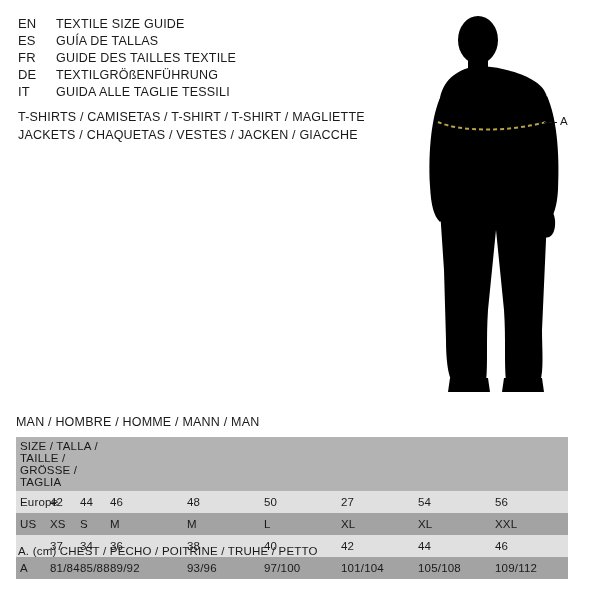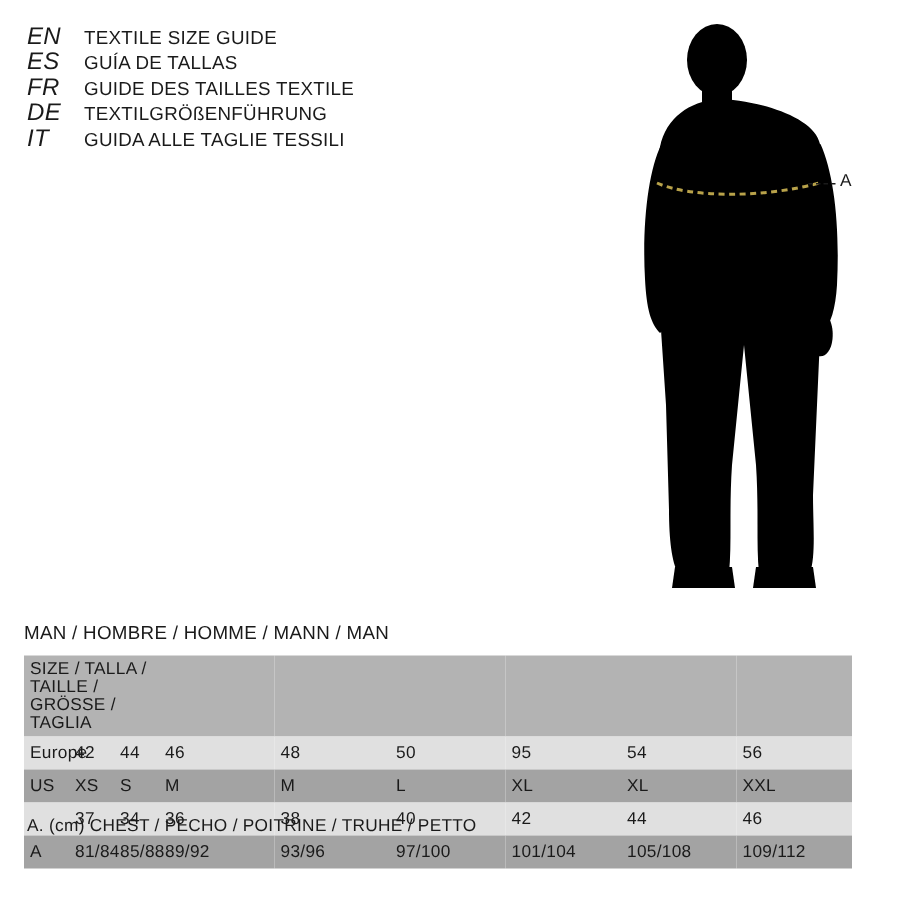--- a/index.html
+++ b/index.html
@@ -31,22 +31,21 @@
   .lang-row {
     display: flex;
     align-items: baseline;
     height: 17px;
     font-size: 12.5px;
     letter-spacing: 0.2px;
   }
   .lang-code {
     width: 38px;
     flex: 0 0 38px;
-    font-size: 16px;
-    font-style: italic;
+    font-size: 13px;
   }
   .lang-text {
     font-size: 12.5px;
   }
 
   
   .cat-block {
     position: absolute;
     left: 18px;
     top: 110px;
@@ -149,20 +148,24 @@
     <div class="lang-row">
       <span class="lang-code">DE</span>
       <span class="lang-text">TEXTILGRÖßENFÜHRUNG</span>
     </div>
     <div class="lang-row">
       <span class="lang-code">IT</span>
       <span class="lang-text">GUIDA ALLE TAGLIE TESSILI</span>
     </div>
   </div>
 
+  <div class="cat-block">
+    <div class="cat-line">T-SHIRTS / CAMISETAS / T-SHIRT / T-SHIRT / MAGLIETTE</div>
+    <div class="cat-line">JACKETS / CHAQUETAS / VESTES / JACKEN / GIACCHE</div>
+  </div>
 
   <div class="figure-wrap">
     <svg class="figure-svg" width="200" height="395" viewBox="0 0 200 395">
 
       <ellipse cx="78" cy="30" rx="20" ry="24" fill="#000000"></ellipse>
 
       <rect x="68" y="48" width="20" height="14" fill="#000000"></rect>
 
       <path d="M78,56
                C60,58 44,68 40,88
@@ -210,21 +213,21 @@
         <td class="col-val"></td>
         <td class="col-val"></td>
       </tr>
       <tr class="row-light">
         <td class="col-label">Europe</td>
         <td class="col-val">42</td>
         <td class="col-val">44</td>
         <td class="col-val">46</td>
         <td class="col-val">48</td>
         <td class="col-val">50</td>
-        <td class="col-val">95</td>
+        <td class="col-val">27</td>
         <td class="col-val">54</td>
         <td class="col-val">56</td>
       </tr>
       <tr class="row-dark">
         <td class="col-label">US</td>
         <td class="col-val">XS</td>
         <td class="col-val">S</td>
         <td class="col-val">M</td>
         <td class="col-val">M</td>
         <td class="col-val">L</td>

